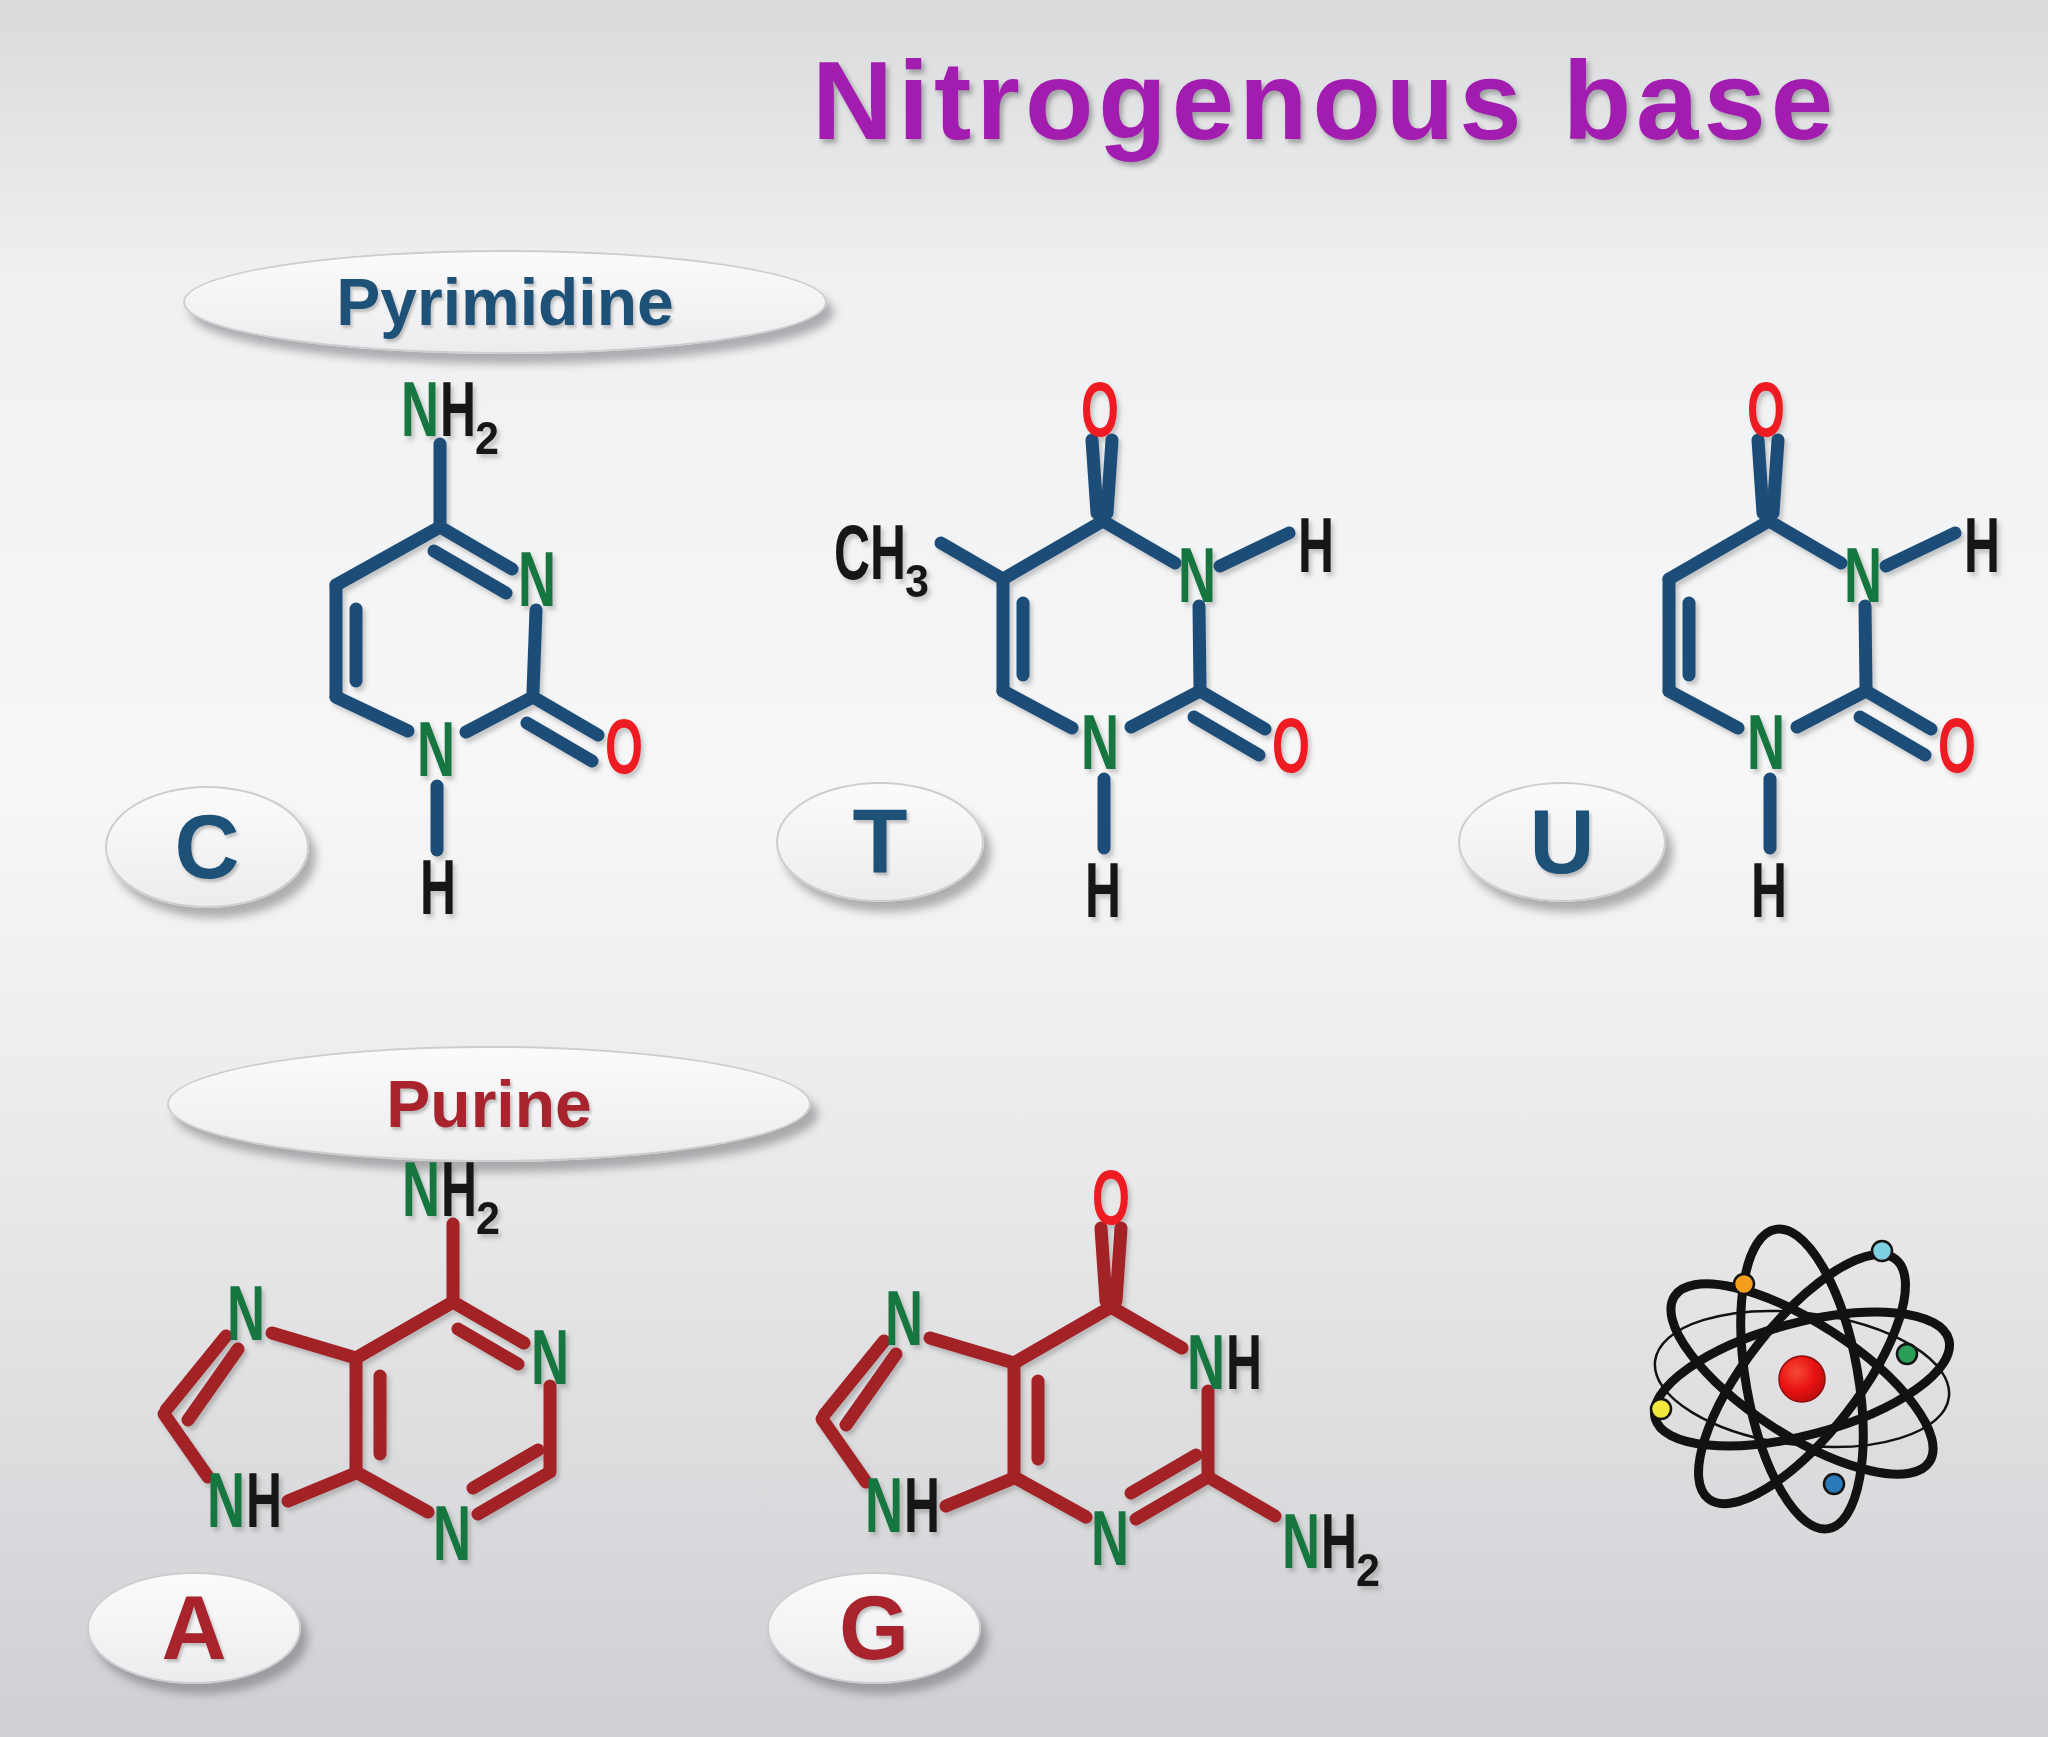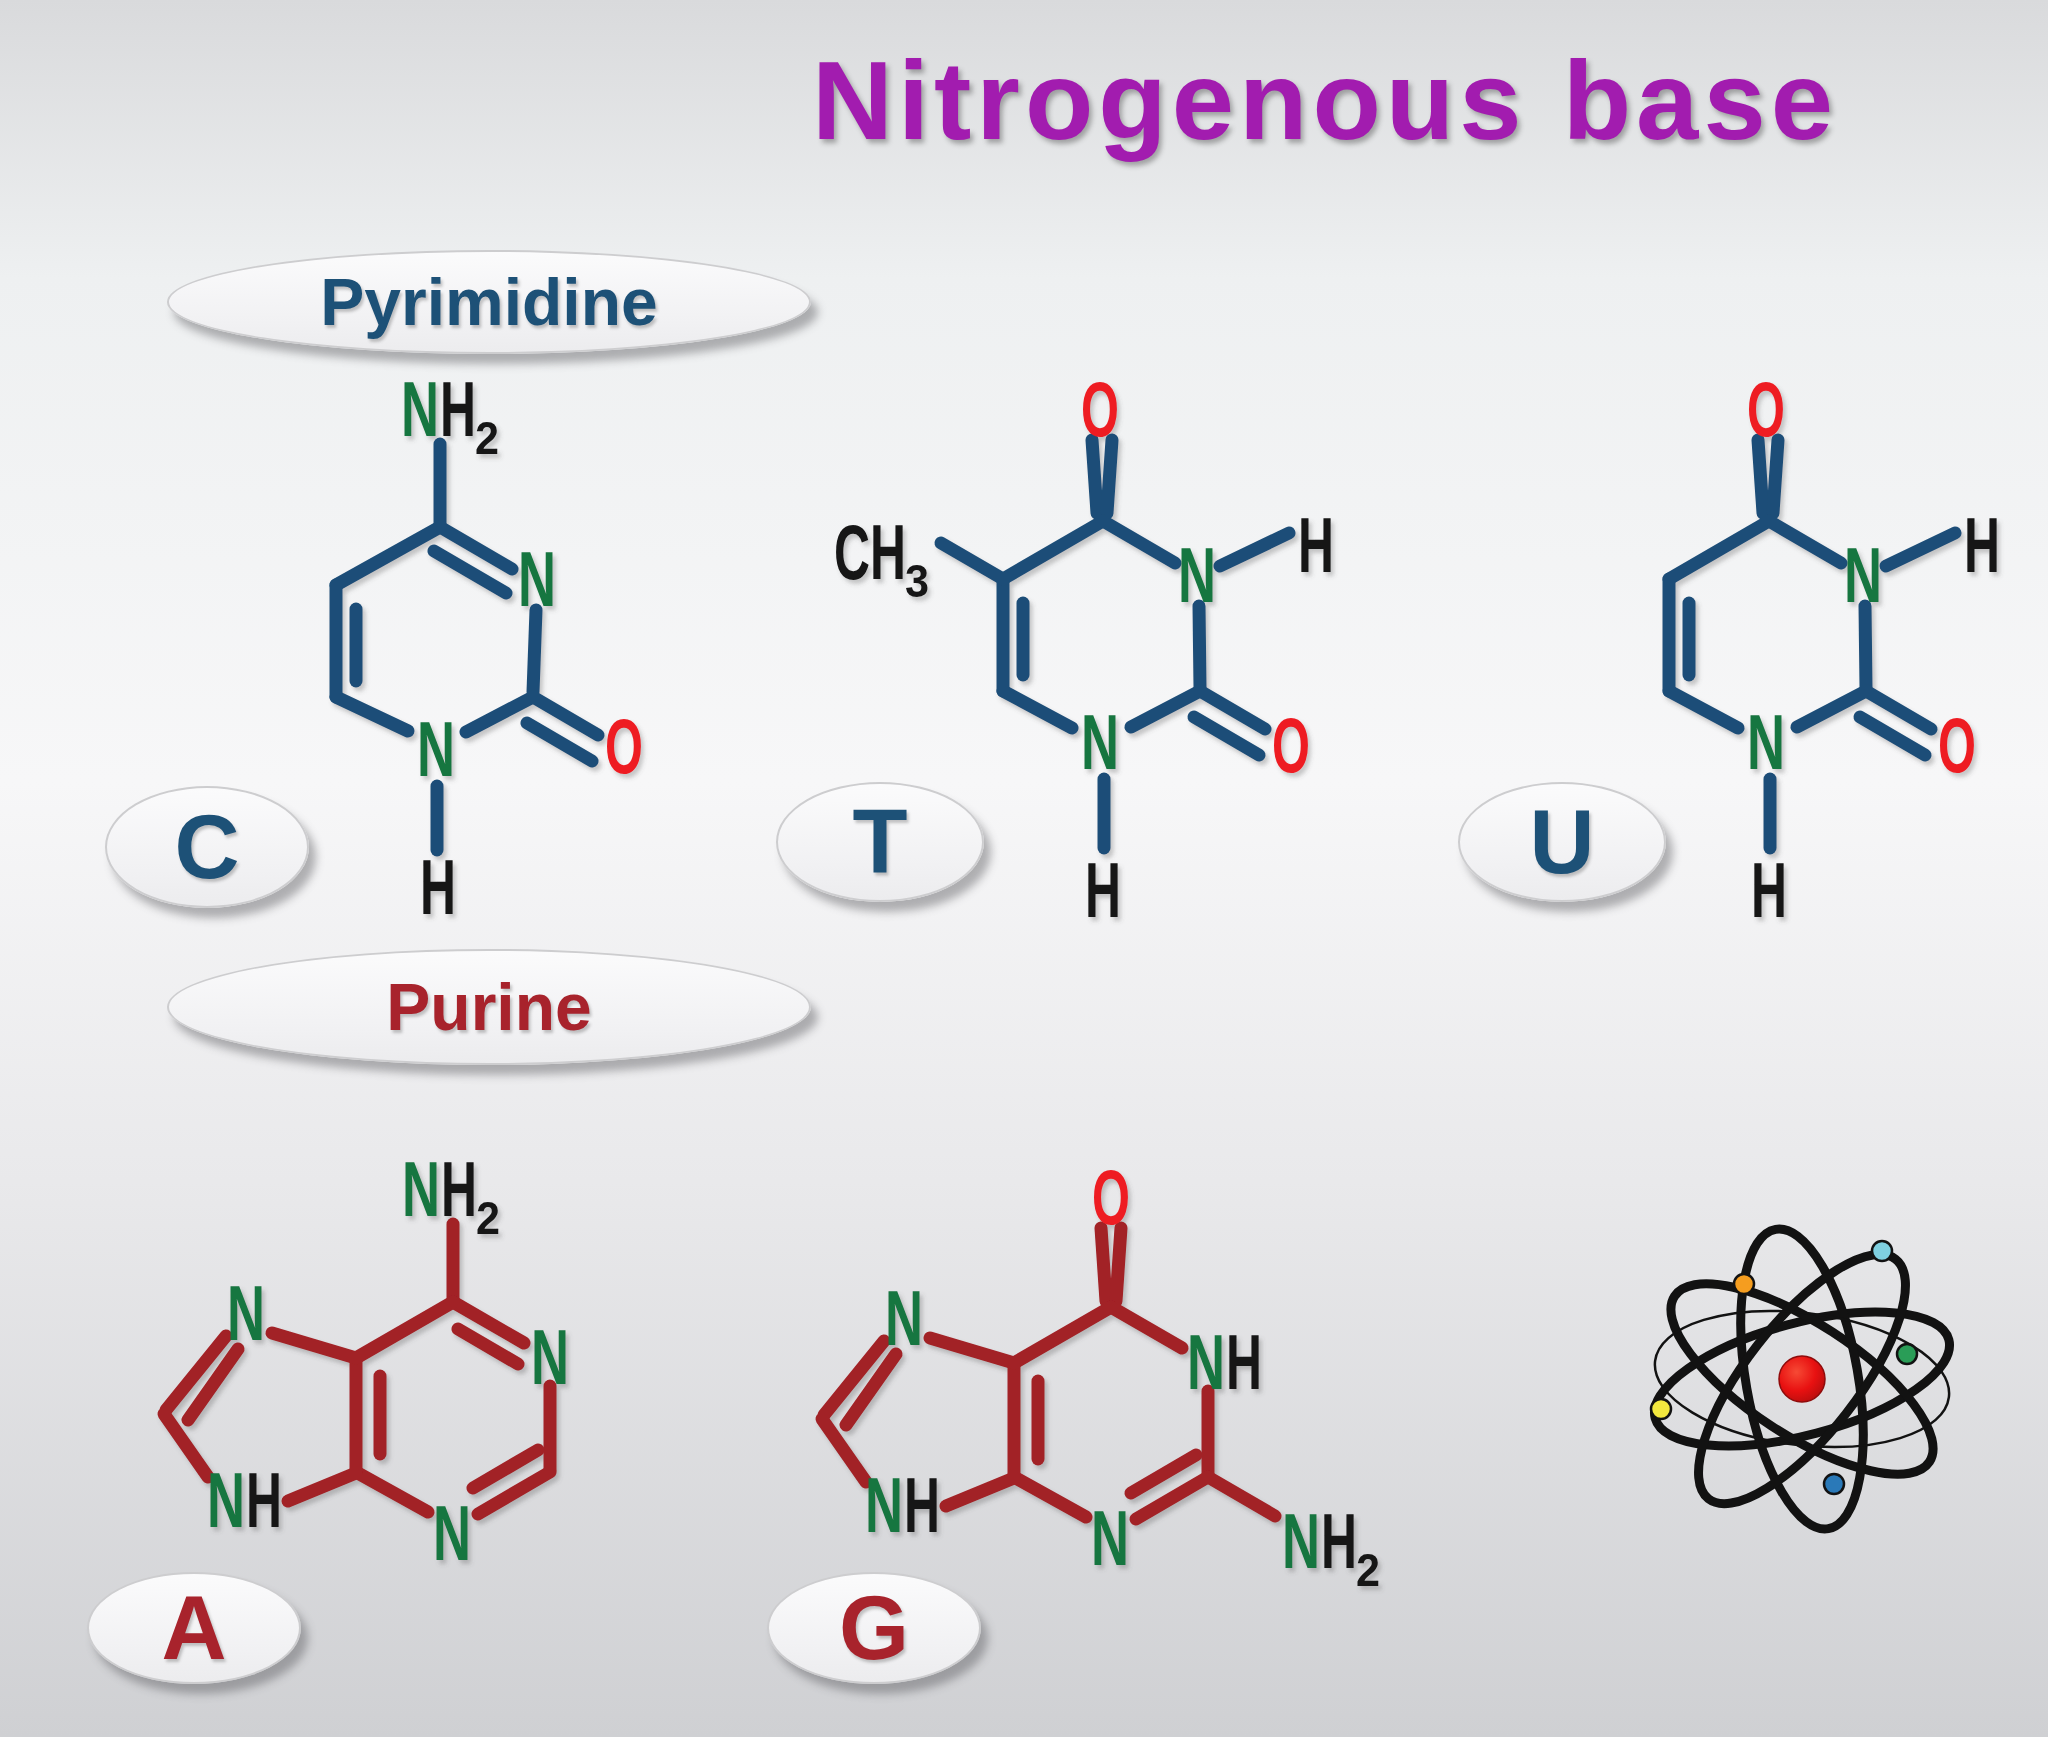--- a/index.html
+++ b/index.html
@@ -27,22 +27,22 @@
   .group-ellipse{font-size:66px;}
   .badge-ellipse{font-size:90px;}
   svg#mol-svg{position:absolute;left:0;top:0;}
   svg text{font-family:"Liberation Sans",sans-serif;font-weight:bold;}
 </style>
 </head>
 <body>
 
 <div class="title" style="color: #a21caf;">Nitrogenous base</div>
 <div id="labels">
-    <div class="ellipse-label group-ellipse" style="left: 167px; top: 250px; width: 640px; height: 100px; color: rgb(29, 81, 119);">Pyrimidine</div>
-    <div class="ellipse-label group-ellipse" style="left: 167px; top: 949px; width: 640px; height: 112px; color: rgb(168, 35, 44);">Purine</div>
+    <div class="ellipse-label group-ellipse" style="left: 183px; top: 250px; width: 640px; height: 100px; color: rgb(29, 81, 119);">Pyrimidine</div>
+    <div class="ellipse-label group-ellipse" style="left: 167px; top: 1046px; width: 640px; height: 112px; color: rgb(168, 35, 44);">Purine</div>
     <div class="ellipse-label badge-ellipse" style="left: 105px; top: 786px; width: 200px; height: 118px; color: rgb(29, 81, 119);">C</div>
     <div class="ellipse-label badge-ellipse" style="left: 776px; top: 782px; width: 204px; height: 116px; color: rgb(29, 81, 119);">T</div>
     <div class="ellipse-label badge-ellipse" style="left: 1458px; top: 782px; width: 204px; height: 116px; color: rgb(29, 81, 119);">U</div>
     <div class="ellipse-label badge-ellipse" style="left: 87px; top: 1572px; width: 210px; height: 108px; color: rgb(168, 35, 44);">A</div>
     <div class="ellipse-label badge-ellipse" style="left: 767px; top: 1572px; width: 210px; height: 108px; color: rgb(168, 35, 44);">G</div>
   </div>
 <svg id="mol-svg" width="2048" height="1737" viewBox="0 0 2048 1737">
     <defs>
       <radialGradient id="nucGrad" cx="38%" cy="35%" r="75%">
         <stop offset="0%" stop-color="#f64a35"></stop>

